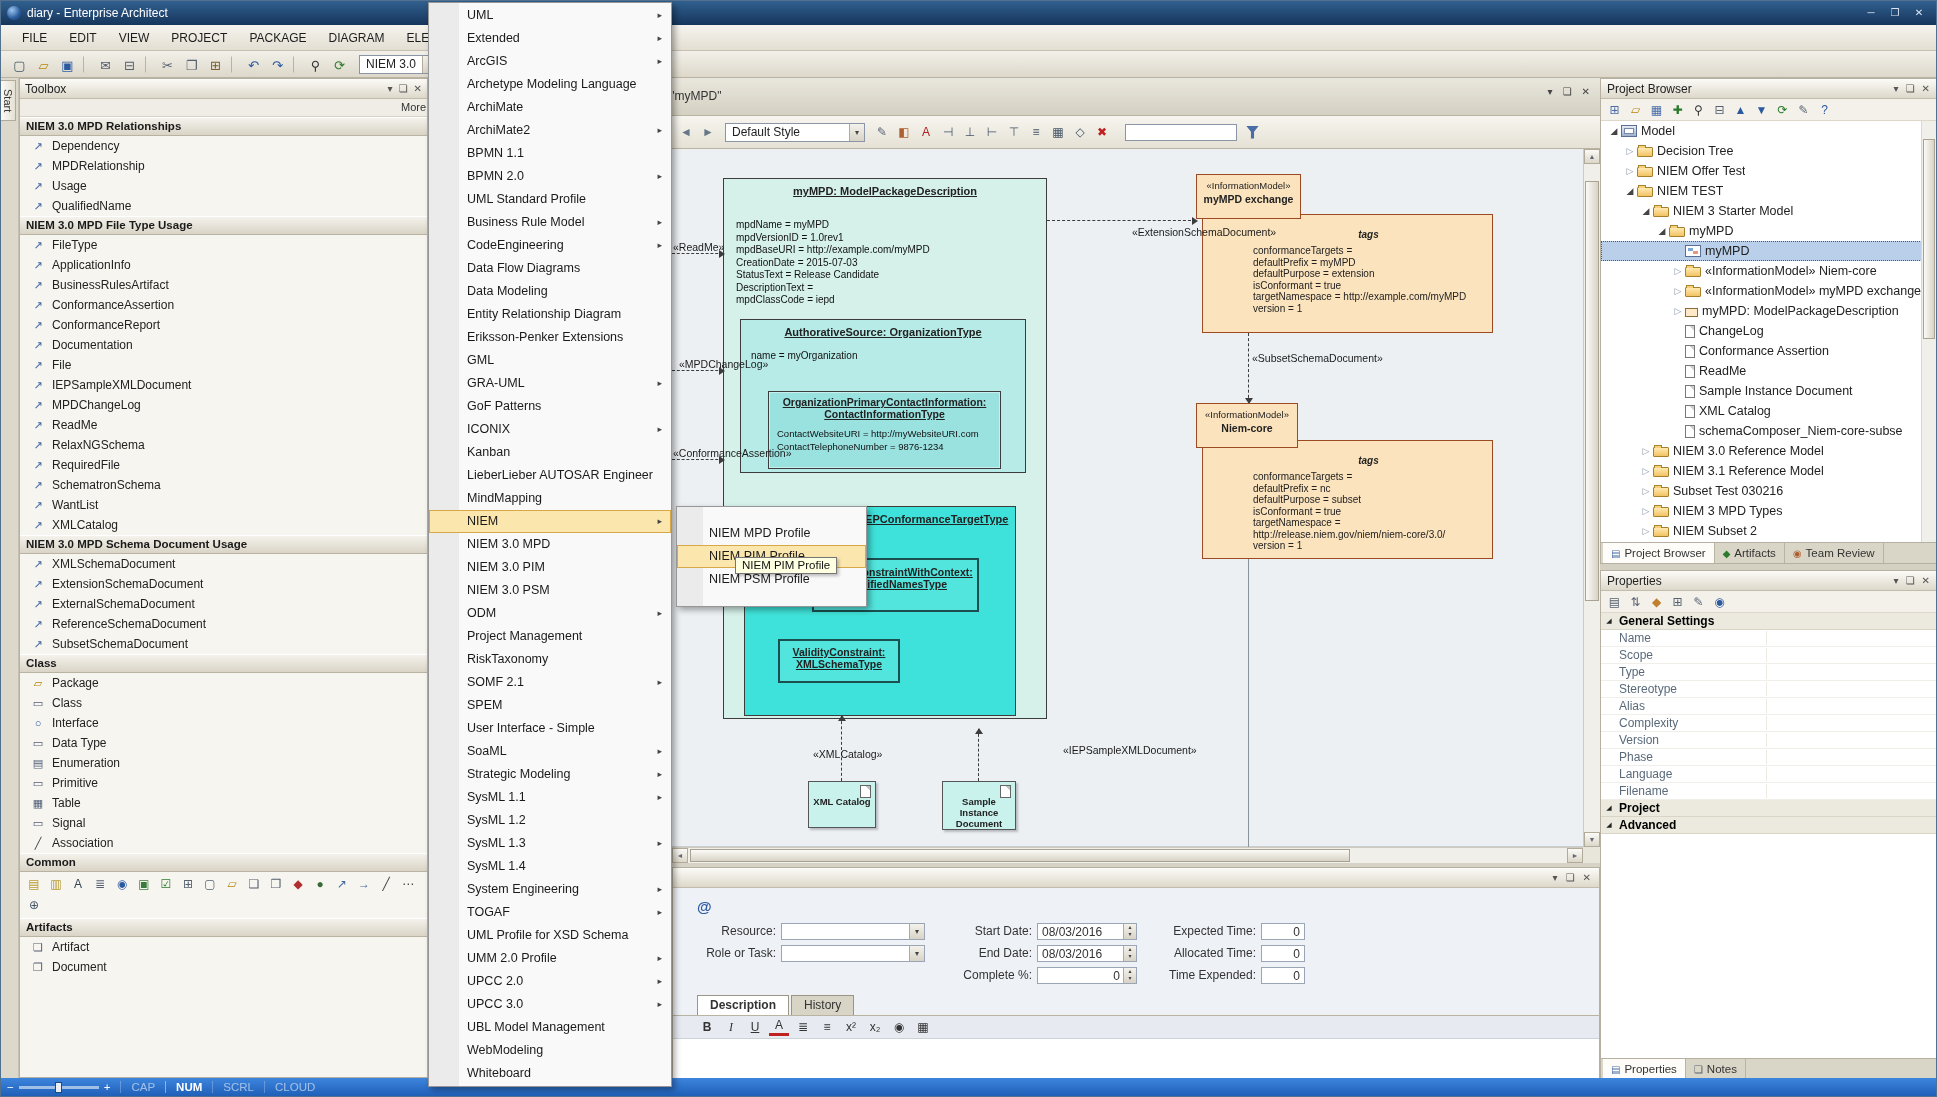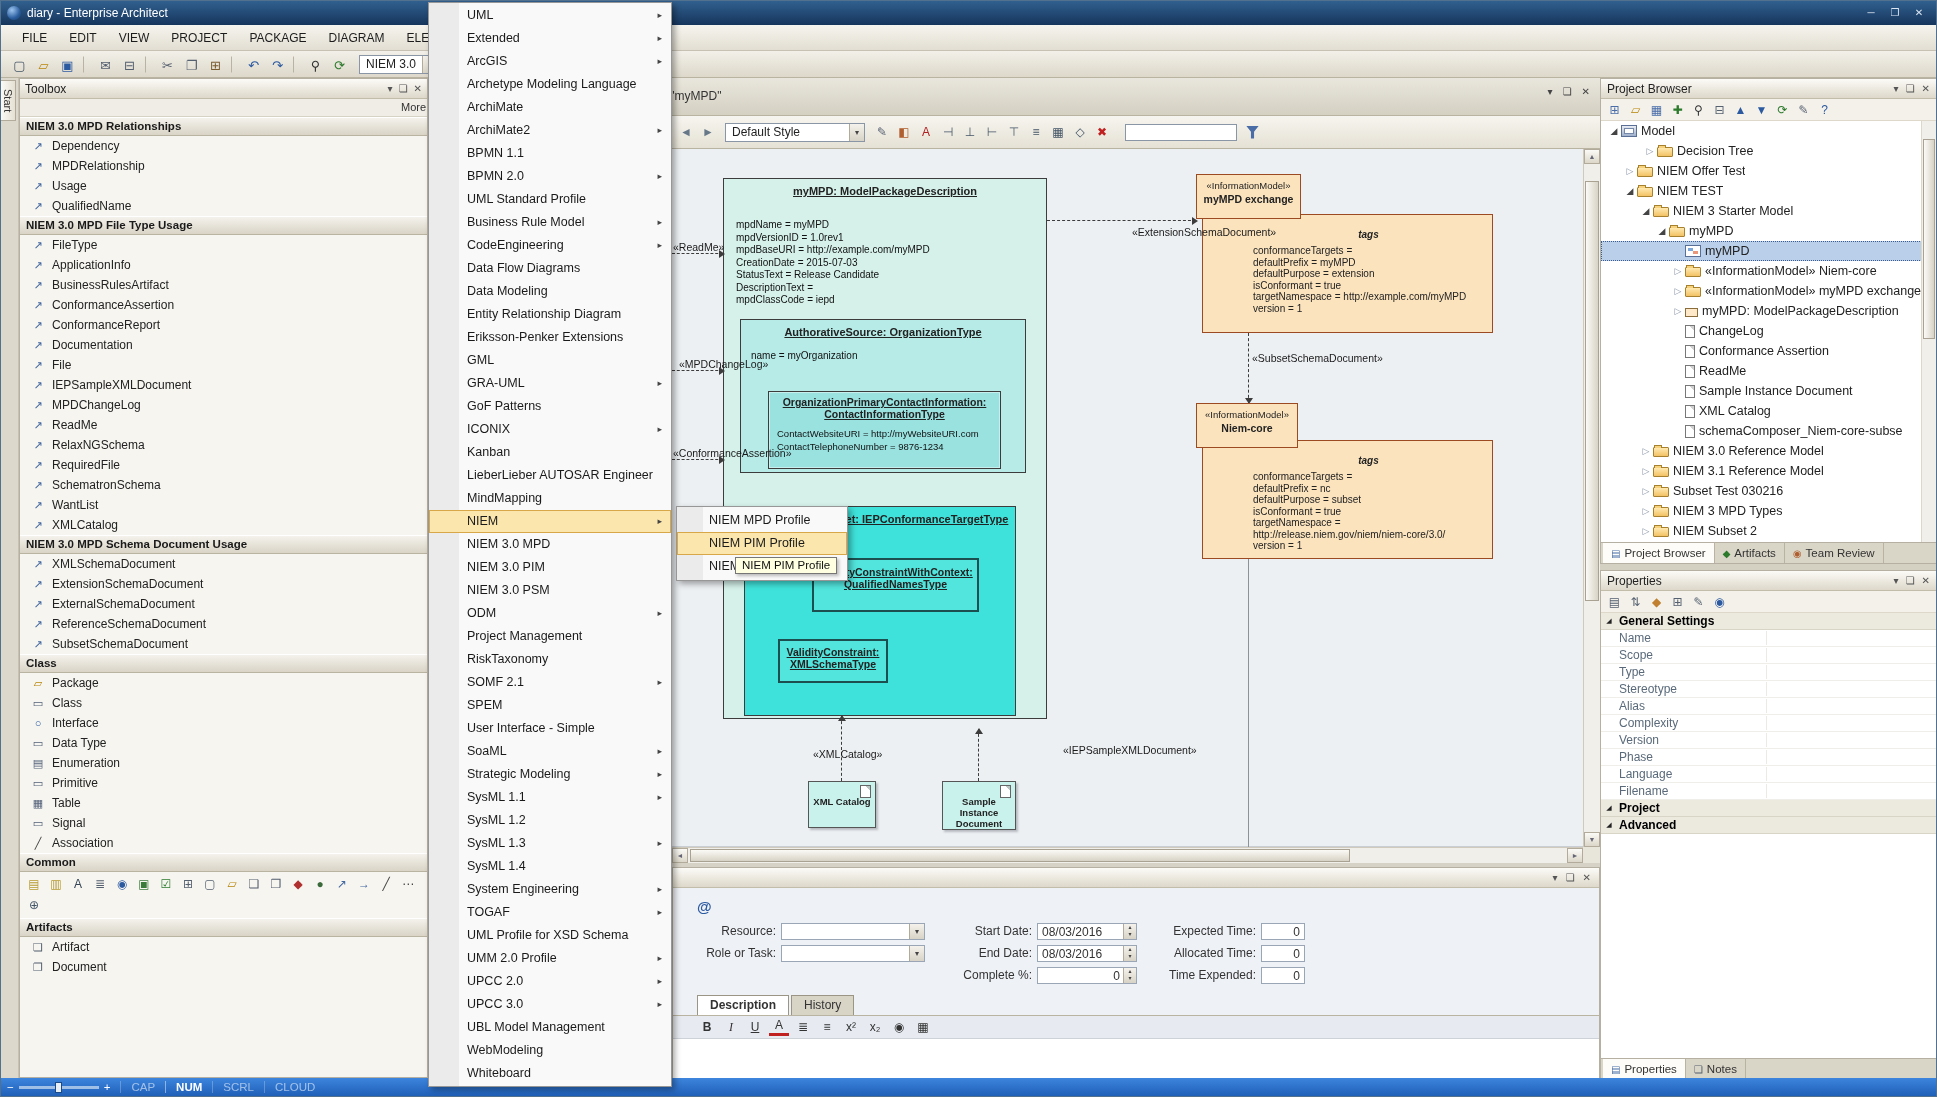--- a/index.html
+++ b/index.html
@@ -57,21 +57,21 @@
   .canvas { position:absolute; left:0; top:71px; width:911px; height:698px; background:#edf0f3; overflow:hidden; }
   .dg-box { position:absolute; border:1px solid #3c3c3c; }
   .bx-title { text-align:center; font-weight:bold; font-size:11px; text-decoration:underline; margin-top:6px; padding:0 4px; }
   .bx-title2 { text-align:center; font-weight:bold; font-size:10.5px; text-decoration:underline; padding:0 3px; }
   .attrs { position:absolute; left:12px; right:4px; font-size:10px; line-height:12.5px; color:#111; }
   .mpd-box { left:51px; top:29px; width:324px; height:541px; background:#d5f1ea; }
   .auth-box { left:68px; top:170px; width:286px; height:154px; background:#b7ebe7; }
   .contact-box { left:96px; top:242px; width:233px; height:78px; background:#99e2e0; box-shadow:inset 0 0 0 1px rgba(255,255,255,.45); }
   .conf-box { left:72px; top:357px; width:272px; height:210px; background:#3fe2da; }
   .vcc-box { left:140px; top:409px; width:167px; height:54px; background:#52e5dd; border-width:2px; border-color:#1c4f4f; }
-  .vc-box { left:106px; top:490px; width:110px; height:44px; background:#52e5dd; border-width:2px; border-color:#1c4f4f; }
+  .vc-box { left:106px; top:490px; width:122px; height:44px; background:#52e5dd; border-width:2px; border-color:#1c4f4f; }
   .tag-box { background:#fbe3bd; border:1px solid #9c4a22;padding-left:42px; }
   .ex-tags { left:530px; top:65px; width:291px; height:119px; }
   .core-tags { left:530px; top:291px; width:291px; height:119px; }
   .tags-title { text-align:center; font-size:10px; font-weight:bold; font-style:italic; margin-top:14px; }
   .tag-lines { margin:5px 8px 0 8px; font-size:10px; line-height:11.5px; }
   .im-head { background:#fbe3bd; border:1px solid #9c4a22; z-index:4; }
   .ex-head { left:524px; top:25px; width:105px; height:45px; }
   .core-head { left:524px; top:254px; width:102px; height:45px; }
   .im-stereo { text-align:center; font-size:9.5px; margin-top:5px; }
   .im-name { text-align:center; font-size:10.5px; font-weight:bold; margin-top:2px; }
@@ -180,21 +180,21 @@
   .sb-thumb { position:absolute; left:36px; top:-4px; width:7px; height:11px; background:#e8eef6; border:1px solid #1a4a8a; }
   .sb-ind { padding:0 10px; border-left:1px solid rgba(255,255,255,.45); opacity:.55; }
   .sb-ind.active { opacity:1; font-weight:bold; }
 
   
   .mdg-menu { position:absolute; left:427px; top:1px; width:244px; z-index:50; background:linear-gradient(to right,#ebebeb 0,#ebebeb 30px,#f9f9f9 30px); border:1px solid #979797; box-shadow:3px 3px 6px rgba(0,0,0,.35); padding:1px 0; }
   .m-item { position:relative; height:23px; line-height:23px; padding-left:38px; font-size:12.5px; color:#1a1a1a; white-space:nowrap; }
   .m-item.hl { background:#fbe7ae; outline:1px solid #d8a848; outline-offset:-1px; }
   .m-arrow { position:absolute; right:9px; font-size:9px; color:#444; display:none; }
   .m-item.has-sub .m-arrow { display:inline; }
-  .niem-submenu { position:absolute; left:675px; top:505px; width:172px; z-index:60; background:linear-gradient(to right,#ebebeb 0,#ebebeb 26px,#f9f9f9 26px); border:1px solid #979797; box-shadow:3px 3px 6px rgba(0,0,0,.35); padding:2px 0; }
+  .niem-submenu { position:absolute; left:675px; top:505px; width:191px; z-index:60; background:linear-gradient(to right,#ebebeb 0,#ebebeb 26px,#f9f9f9 26px); border:1px solid #979797; box-shadow:3px 3px 6px rgba(0,0,0,.35); padding:15px 0; }
   .niem-submenu .m-item { padding-left:32px; }
   .submenu-tooltip { position:absolute; left:734px; top:556px; z-index:70; background:#ffffe1; border:1px solid #767676; font-size:11.5px; padding:1px 6px 2px; color:#111; box-shadow:2px 2px 3px rgba(0,0,0,.25); white-space:nowrap; }
 </style>
 </head>
 <body>
 
 <div id="app">
 
   <div class="title-bar">
     <span class="app-icon"></span>
@@ -753,21 +753,21 @@
         </div>
       <div class="pb-tree">
         <div>
 
             <div class="t-row" data-exp="expanded" data-ico="model" style="padding-left: 6px;">
               <span class="exp"></span>
               <span class="t-ico"></span>
               <span class="t-label">Model</span>
             </div>
 
-            <div class="t-row" data-exp="collapsed" data-ico="folder" style="padding-left: 22px; margin-left: 20px;">
+            <div class="t-row" data-exp="collapsed" data-ico="folder" style="padding-left: 22px;">
               <span class="exp"></span>
               <span class="t-ico"></span>
               <span class="t-label">Decision Tree</span>
             </div>
 
             <div class="t-row" data-exp="collapsed" data-ico="folder" style="padding-left: 22px;">
               <span class="exp"></span>
               <span class="t-ico"></span>
               <span class="t-label">NIEM Offer Test</span>
             </div>

